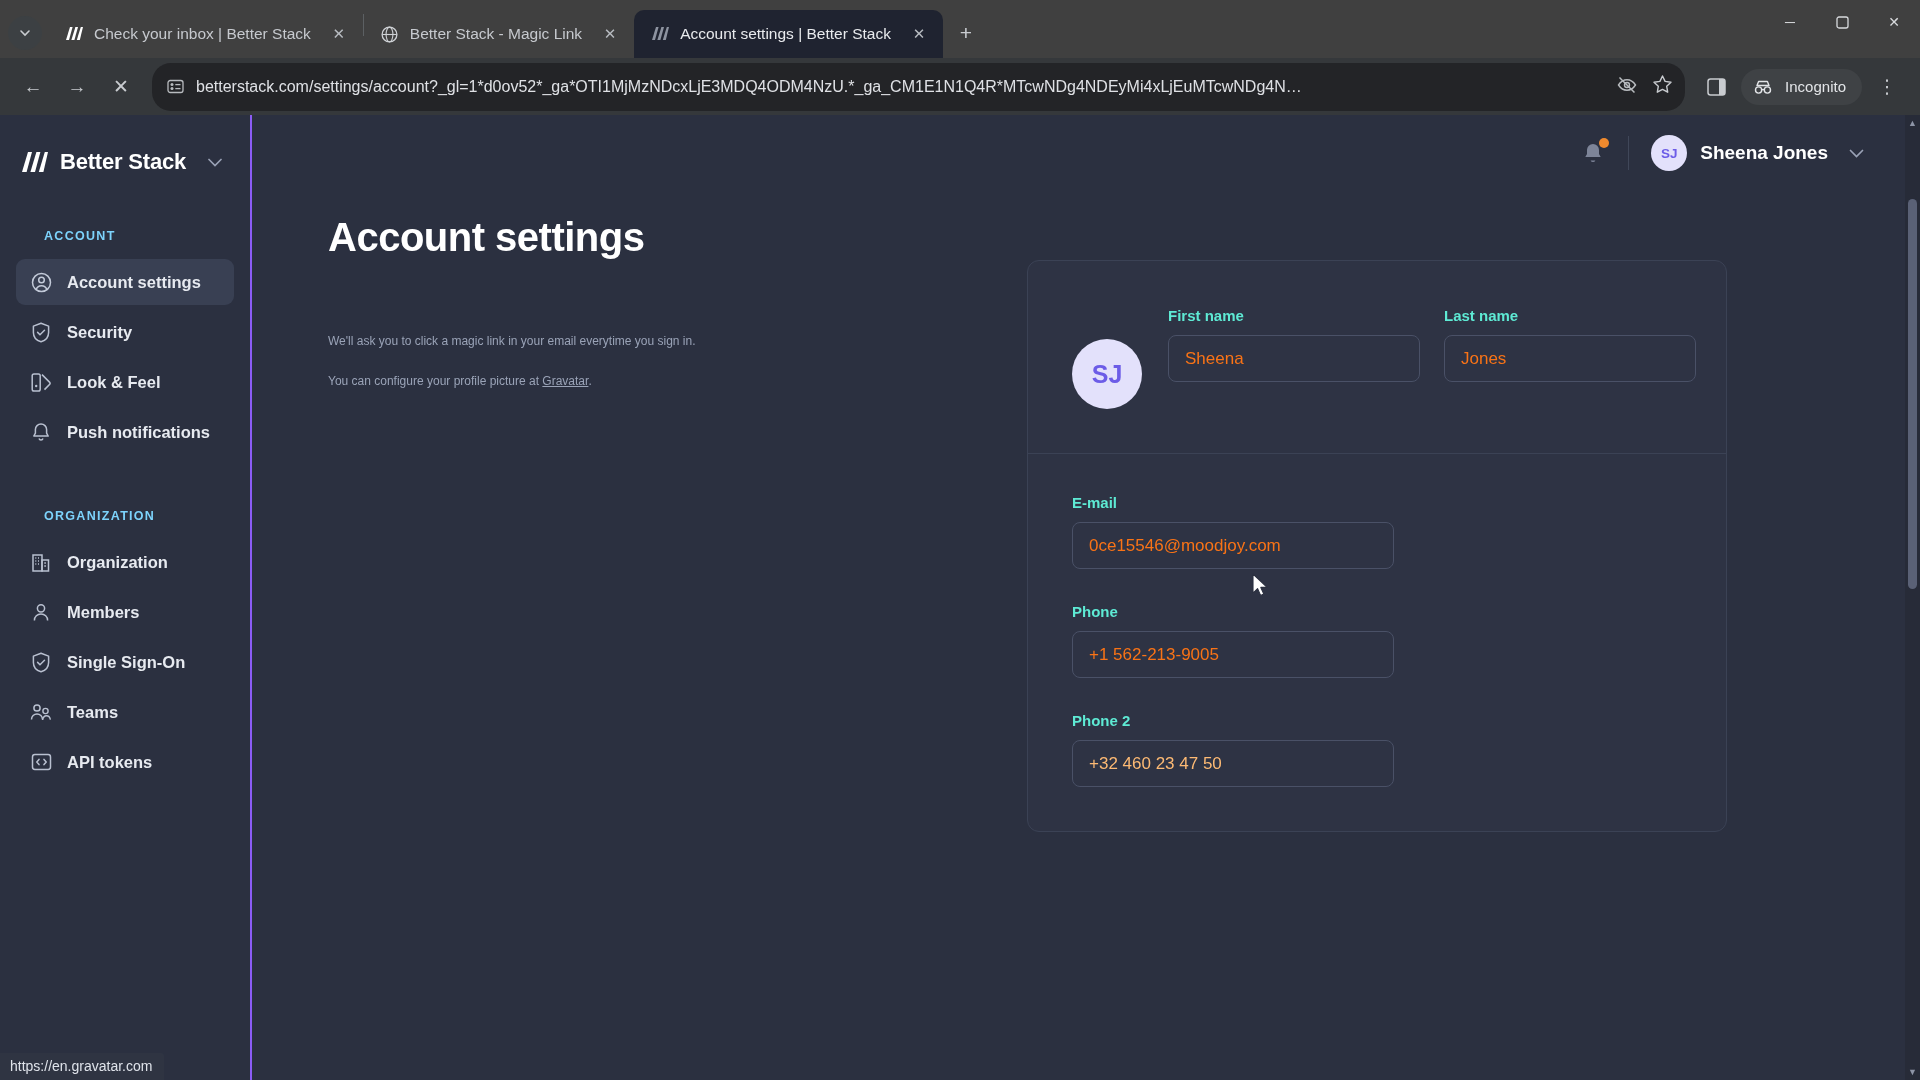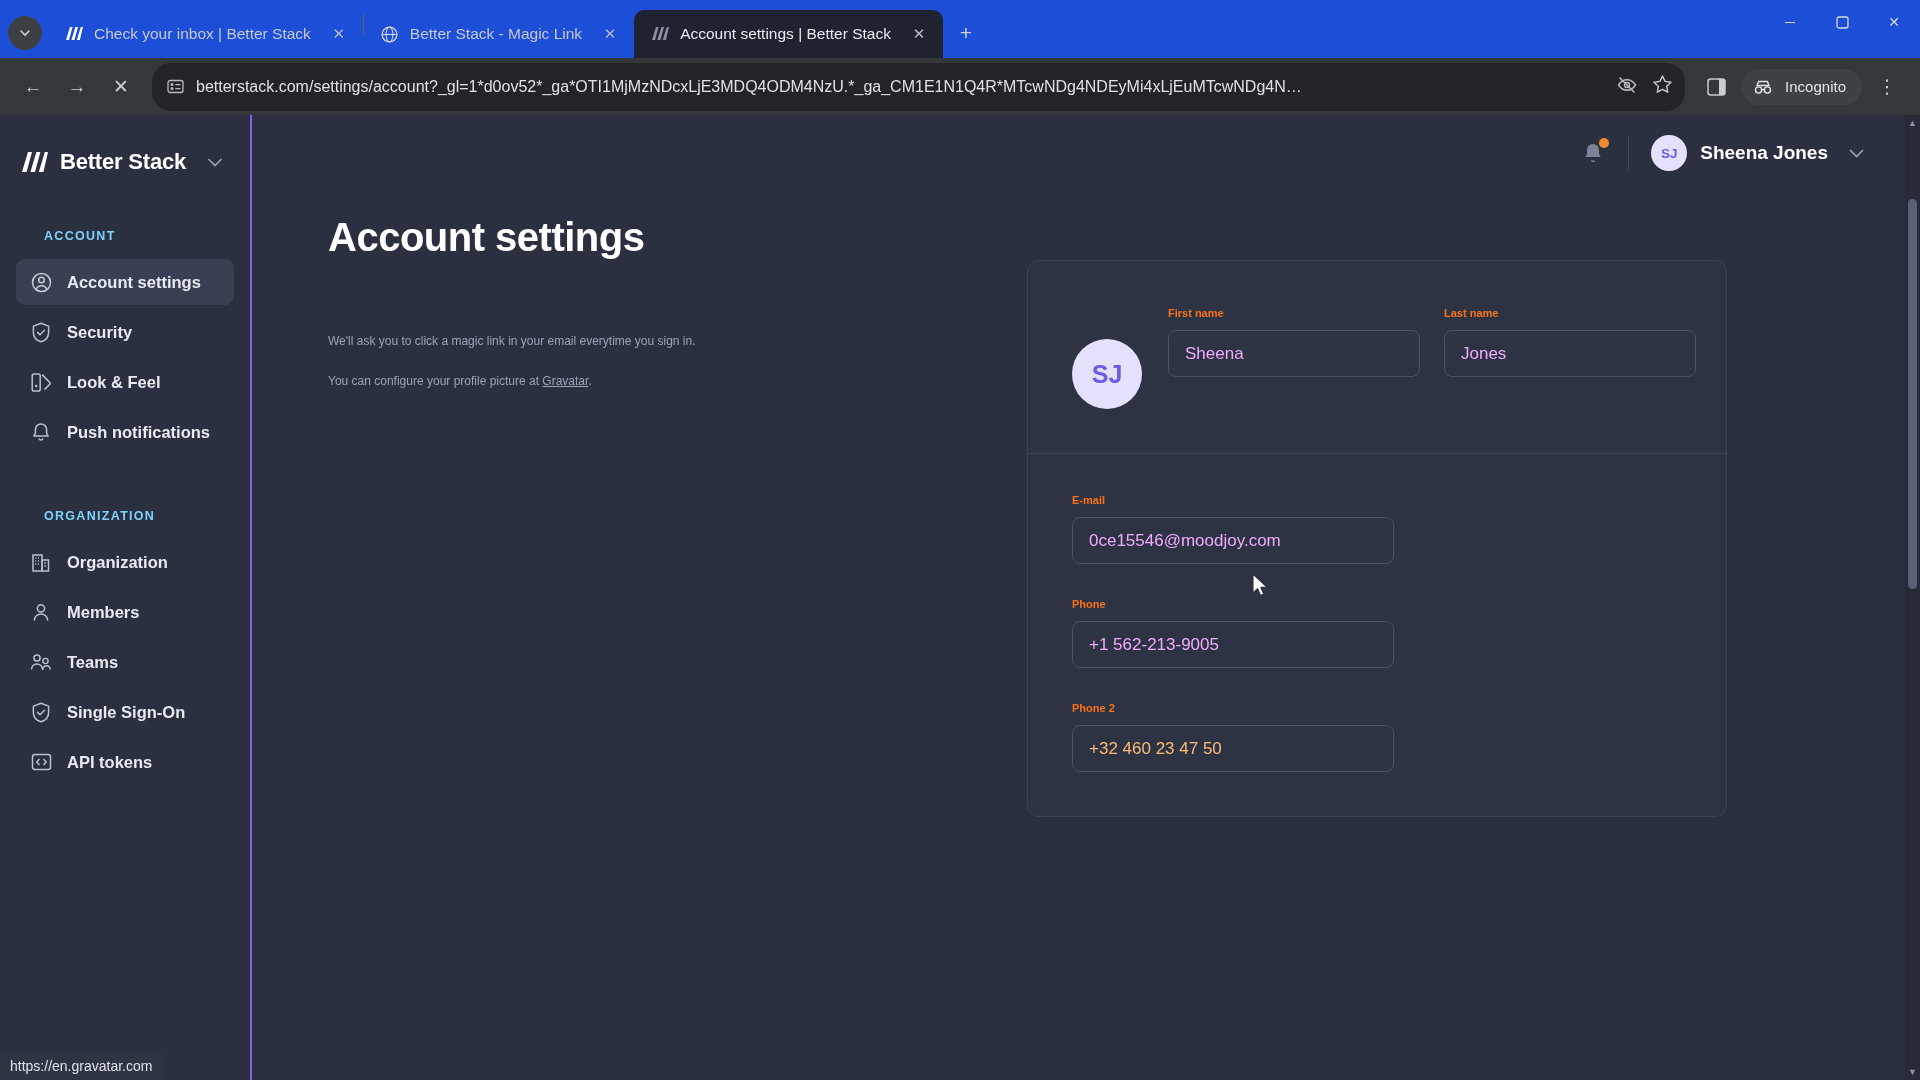--- a/index.html
+++ b/index.html
@@ -7,21 +7,21 @@
     width: 1920px; height: 1080px;
     overflow: hidden;
     font-family: "Liberation Sans", sans-serif;
     background: #1f2330;
   }
 
   
   .browser { width: 1920px; height: 1080px; display: flex; flex-direction: column; }
 
   .tabstrip {
-    height: 58px; background: #1d4ed8; display: flex; align-items: flex-end;
+    height: 58px; background: #404040; display: flex; align-items: flex-end;
     position: relative; flex: none;
   }
   .tab-list-btn {
     width: 34px; height: 34px; margin: 0 6px 8px 8px; border-radius: 50%;
     background: #3c4043; display: flex; align-items: center; justify-content: center;
     color: #c9ccd0; font-size: 12px;
   }
   .tab {
     height: 48px; display: flex; align-items: center; gap: 10px;
     padding: 0 12px 0 16px; border-radius: 10px 10px 0 0;
@@ -169,24 +169,24 @@
     display: flex; align-items: flex-start; gap: 26px;
     padding: 46px 30px 44px 44px;
   }
   .card-divider { height: 1px; background: #3b4255; }
   .avatar-lg {
     width: 70px; height: 70px; border-radius: 50%; background: #e3e1fb;
     color: #6c5ce7; font-size: 25px; font-weight: bold; flex: none;
     display: flex; align-items: center; justify-content: center; margin-top: 32px;
   }
   .field { display: flex; flex-direction: column; gap: 11px; }
-  .field-label { color: #f97316; font-size: 11px; font-weight: bold; }
+  .field-label { color: #5eead4; font-size: 15px; font-weight: bold; }
   .input {
     height: 47px; border: 1px solid #4a5167; border-radius: 8px;
-    background: #2e3344; color: #f0abfc; font-size: 17px;
+    background: #2e3344; color: #f97316; font-size: 17px;
     display: flex; align-items: center; padding: 0 16px;
     font-family: "Liberation Sans", sans-serif;
   }
   .input.placeholder { color: #fdba74; }
   .names { display: flex; gap: 24px; flex: 1; }
   .names .field { flex: 1; }
   .card-body { padding: 40px 44px 44px 44px; }
   .card-body .field + .field { margin-top: 34px; }
   .card-body .input { width: 322px; }
 
@@ -402,38 +402,38 @@
           <svg width="20" height="21" viewBox="0 0 20 21">
               <circle cx="10" cy="6.3" r="3.6" fill="none" stroke="#b9c0d0" stroke-width="1.5"></circle>
               <path d="M3.4 18.4c0-3.8 2.9-6.4 6.6-6.4s6.6 2.6 6.6 6.4" fill="none" stroke="#b9c0d0" stroke-width="1.5"></path>
             </svg>
         </span>
         <span>Members</span>
       </div>
 
       <div class="nav-item">
         <span class="nav-icon">
+          <svg width="20" height="21" viewBox="0 0 20 21">
+              <path d="M10 1.2l7.6 2.9v6.3c0 4.6-3.1 8-7.6 9.4-4.5-1.4-7.6-4.8-7.6-9.4V4.1z" fill="none" stroke="#b9c0d0" stroke-width="1.5" stroke-linejoin="round"></path>
+              <path d="M6.6 10.4l2.4 2.4 4.5-4.5" fill="none" stroke="#b9c0d0" stroke-width="1.5" stroke-linecap="round"></path>
+            </svg>
+        </span>
+        <span>Single Sign-On</span>
+      </div>
+
+      <div class="nav-item">
+        <span class="nav-icon">
           <svg width="22" height="21" viewBox="0 0 22 21">
               <circle cx="7" cy="6" r="3.1" fill="none" stroke="#b9c0d0" stroke-width="1.5"></circle>
               <path d="M1.5 17.6c0-3.3 2.5-5.6 5.5-5.6s5.5 2.3 5.5 5.6" fill="none" stroke="#b9c0d0" stroke-width="1.5"></path>
               <circle cx="15.5" cy="9" r="2.6" fill="none" stroke="#b9c0d0" stroke-width="1.4"></circle>
               <path d="M12.6 18c.4-2.5 1.8-4.2 3.9-4.2 2 0 3.4 1.5 3.9 3.8" fill="none" stroke="#b9c0d0" stroke-width="1.4"></path>
             </svg>
         </span>
         <span>Teams</span>
-      </div>
-
-      <div class="nav-item">
-        <span class="nav-icon">
-          <svg width="20" height="21" viewBox="0 0 20 21">
-              <path d="M10 1.2l7.6 2.9v6.3c0 4.6-3.1 8-7.6 9.4-4.5-1.4-7.6-4.8-7.6-9.4V4.1z" fill="none" stroke="#b9c0d0" stroke-width="1.5" stroke-linejoin="round"></path>
-              <path d="M6.6 10.4l2.4 2.4 4.5-4.5" fill="none" stroke="#b9c0d0" stroke-width="1.5" stroke-linecap="round"></path>
-            </svg>
-        </span>
-        <span>Single Sign-On</span>
       </div>
 
       <div class="nav-item">
         <span class="nav-icon">
           <svg width="21" height="20" viewBox="0 0 21 20">
               <rect x="1.5" y="2.5" width="18" height="15" rx="2.4" fill="none" stroke="#b9c0d0" stroke-width="1.5"></rect>
               <path d="M8 7.4L5.8 10 8 12.6M13 7.4L15.2 10 13 12.6" fill="none" stroke="#b9c0d0" stroke-width="1.5" stroke-linecap="round" stroke-linejoin="round"></path>
             </svg>
         </span>
         <span>API tokens</span>

